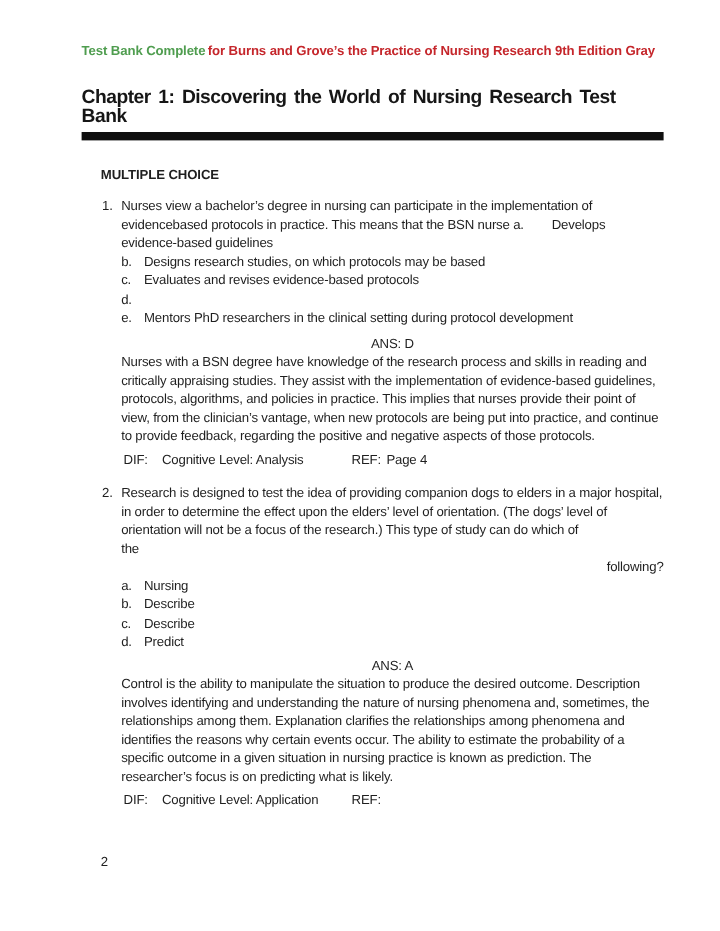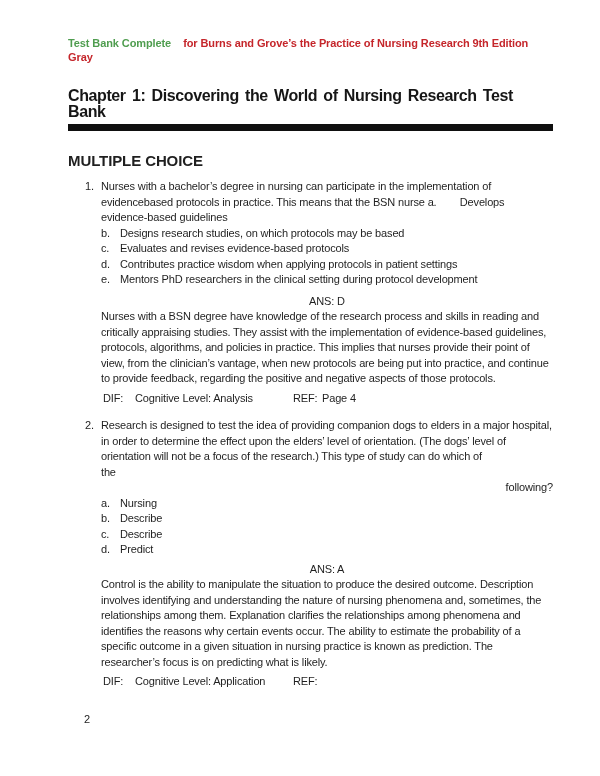--- a/index.html
+++ b/index.html
@@ -20,39 +20,39 @@
   }
   .inner { padding: 0 47px 0 68px; }
 
   .doc-header {
     margin: 36px 0 0 0;
     font-size: 11px;
     font-weight: bold;
     line-height: 14px;
     letter-spacing: -0.1px;
   }
-  .doc-header .green { color: #4f9d4f; margin-right: 12px; }
+  .doc-header .green { color: #4f9d4f; margin-right: 2px; }
   .doc-header .red   { color: #c5262b; text-align: center; }
 
   .title {
     margin: 24px 0 0 0;
     font-size: 16px;
     line-height: 16px;
     font-weight: bold;
     color: #161616;
     letter-spacing: -0.4px;
     word-spacing: 2.2px;
     white-space: pre-line;
   }
 
   .rule { margin-top: 4px; height: 7px; background: #0f0f0f; }
 
   .mc {
-    margin: 23px 0 0 0;
-    font-size: 15px;
+    margin: 23px 0 0 16px;
+    font-size: 11px;
     line-height: 13px;
     font-weight: bold;
     letter-spacing: -0.1px;
   }
 
   .question { display: flex; margin-top: 12px; }
   .qnum  { flex: none; width: 16px; margin-left: 17px; }
   .qbody { width: 452px; }
   .qtext { margin: 0; white-space: pre-wrap; }
 
@@ -86,35 +86,34 @@
     <h1 class="title">Chapter 1: Discovering the World of Nursing Research Test
 Bank</h1>
 
     <div class="rule"></div>
 
     <h2 class="mc">MULTIPLE CHOICE</h2>
 
     <div class="question">
       <div class="qnum">1.</div>
       <div class="qbody">
-        <p class="qtext">Nurses with a bachelor’s degree in nursing can participate in the implementation of evidencebased protocols in practice. This means that the BSN nurse a.        Develops
+        <p class="qtext">Nurses view a bachelor’s degree in nursing can participate in the implementation of evidencebased protocols in practice. This means that the BSN nurse a.        Develops
 evidence-based guidelines</p>
 
         <div class="options">
           <div class="option">
             <span class="olett">b.</span>
             <span class="otext">Designs research studies, on which protocols may be based</span>
           </div>
           <div class="option">
             <span class="olett">c.</span>
             <span class="otext">Evaluates and revises evidence-based protocols</span>
           </div>
           <div class="option">
             <span class="olett">d.</span>
-            <span class="otext">Contributes practice wisdom when applying protocols in patient settings</span>
           </div>
           <div class="option">
             <span class="olett">e.</span>
             <span class="otext">Mentors PhD researchers in the clinical setting during protocol development</span>
           </div>
         </div>
 
         <div class="ans">ANS: D</div>
         <p class="rationale">Nurses with a BSN degree have knowledge of the research process and skills in reading and critically appraising studies. They assist with the implementation of evidence-based guidelines, protocols, algorithms, and policies in practice. This implies that nurses provide their point of view, from the clinician’s vantage, when new protocols are being put into practice, and continue to provide feedback, regarding the positive and negative aspects of those protocols.</p>
 

